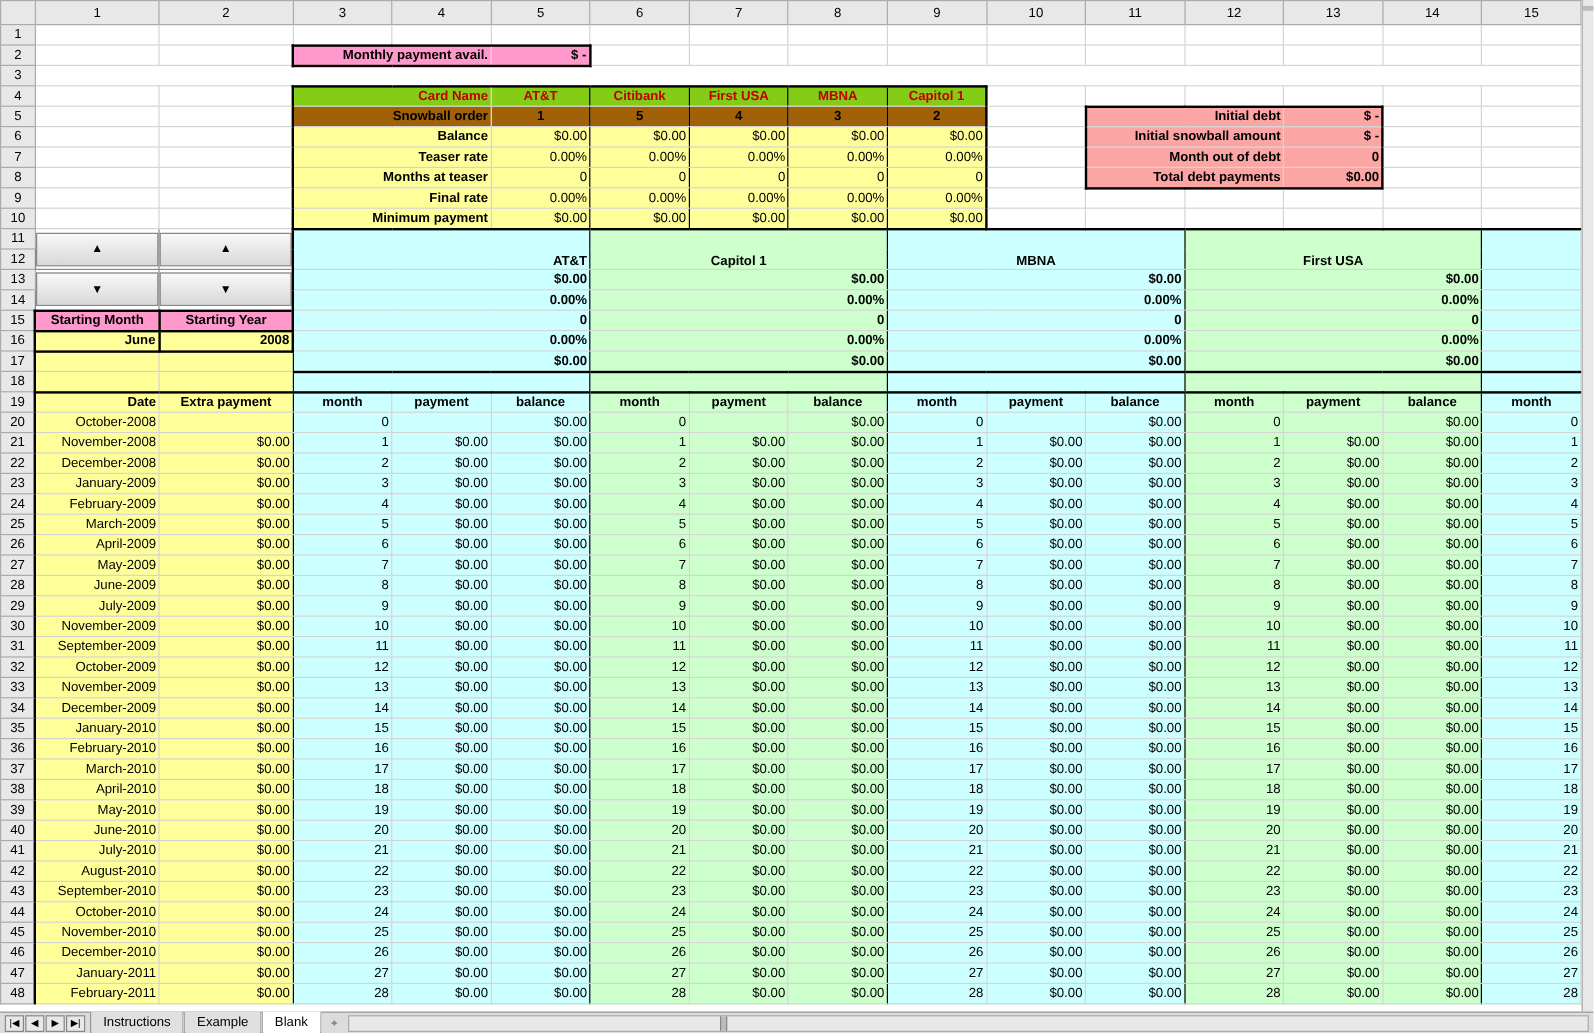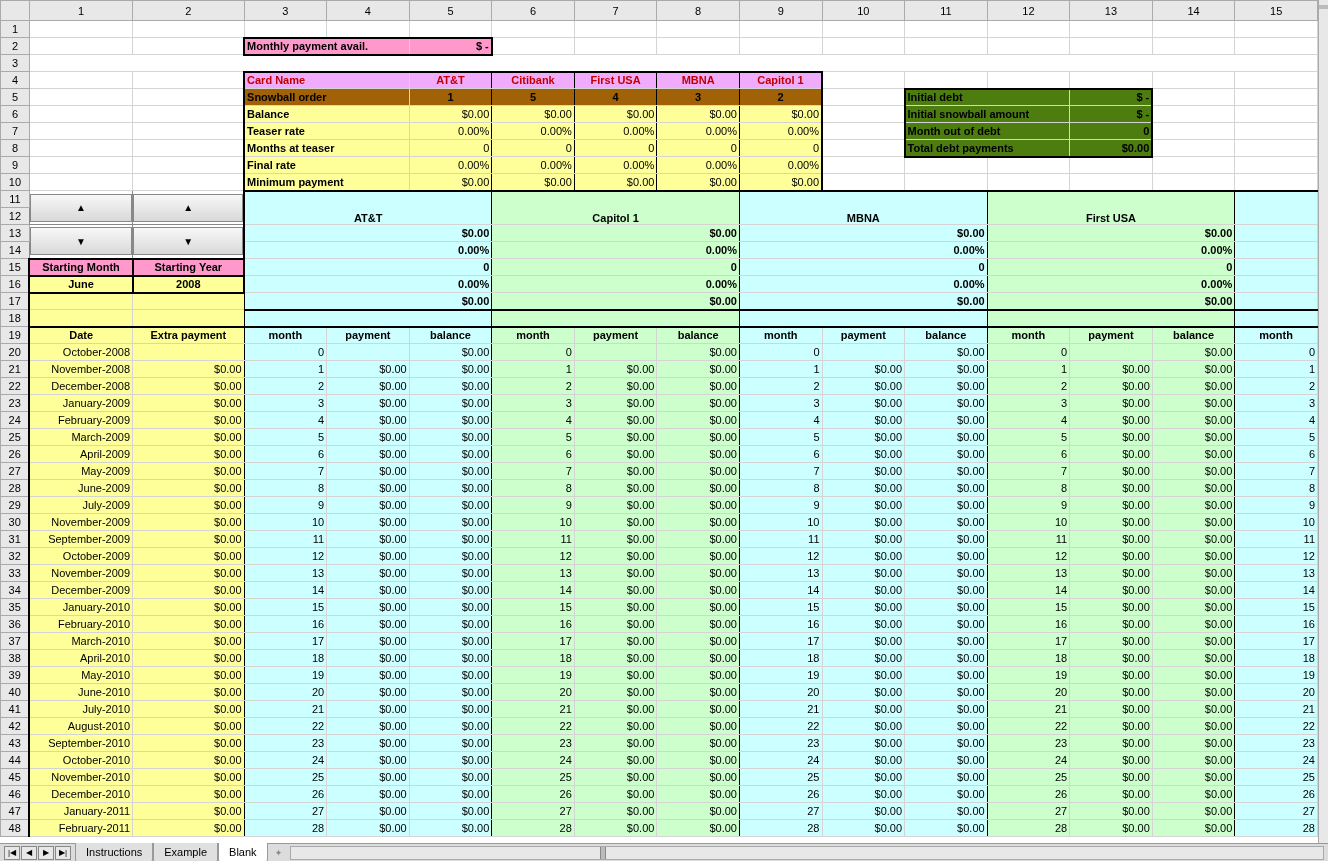--- a/index.html
+++ b/index.html
@@ -5,33 +5,33 @@
   * { box-sizing: border-box; margin: 0; padding: 0; }
   body { font-family: Arial, sans-serif; font-size: 11px; background: #fff; overflow: hidden; width: 1328px; height: 861px; position: relative; }
   .grid { position: absolute; top: 0; left: 0; right: 10px; bottom: 18px; overflow: hidden; }
   table { border-collapse: collapse; width: 100%; }
   td, th { border: 1px solid #d4d4d4; height: 17px; padding: 0 2px; font-size: 11px; text-align: right; white-space: nowrap; }
   .colh { background: #e8e8e8; text-align: center; font-weight: normal; height: 20px; border: 1px solid #aaa; }
   .rowh { background: #e8e8e8; text-align: center; font-weight: normal; width: 28px; border: 1px solid #aaa; }
   .col-rowh { background: #e8e8e8; border: 1px solid #aaa; }
 
   .pink { background: #ff99cc; }
-  .orange { background: #f0abfc; }
+  .orange { background: #84cc16; }
   .silver { background: #a16207; }
   .lyellow { background: #ffff99; }
   .lcyan { background: #ccffff; }
   .lgreen { background: #ccffcc; }
-  .darkcyan { background: #4d7c0f; }
+  .darkcyan { background: #fca5a5; }
 
   .bold { font-weight: bold; }
   .tleft { text-align: left; }
   .tcenter { text-align: center; }
   .bthick { border: 2px solid #000; }
   .bthick-r { border-right: 2px solid #000; }
-  .bthick-l { border-left: 2px solid #000; }
+  .bthick-l { border-left: 2px solid #000; text-align: right; }
   .bthick-t { border-top: 2px solid #000; }
   .bthick-b { border-bottom: 2px solid #000; }
 
   .spinner-btn {
     background: linear-gradient(#f8f8f8,#d8d8d8);
     border: 1px solid #888;
     display: flex; align-items: center; justify-content: center;
     height: 28px; font-size: 10px; cursor: pointer;
   }
 

